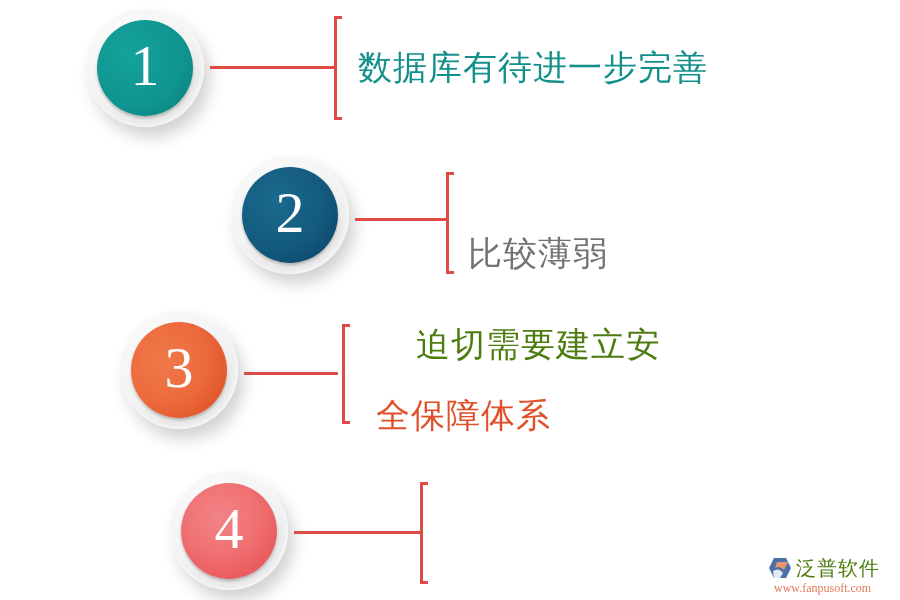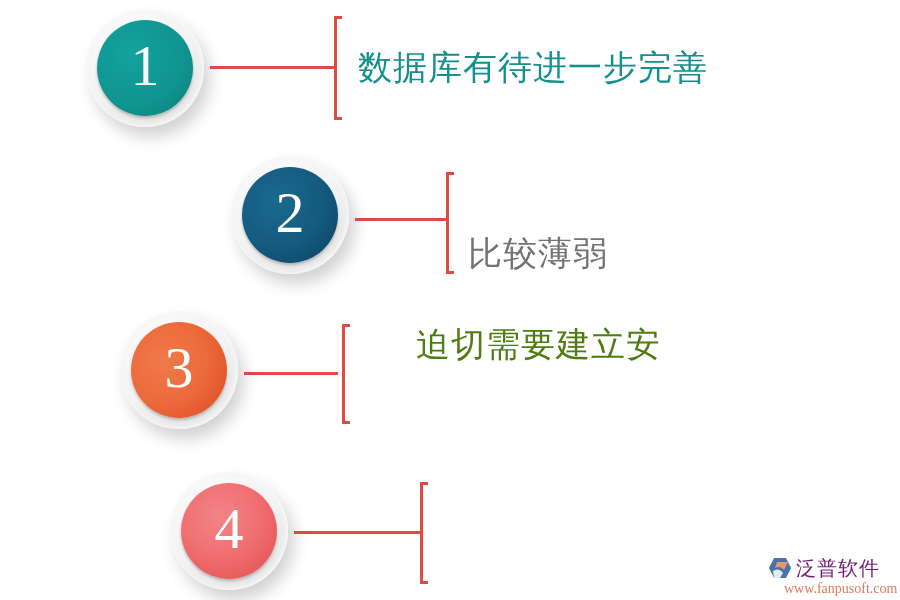--- a/index.html
+++ b/index.html
@@ -88,30 +88,30 @@
       top: 2px;
       width: 24px;
       height: 22px;
     }
     .logo-name {
       position: absolute;
       left: 28px;
       top: 0;
       font-family: Liberation Sans, sans-serif;
       font-size: 20px;
-      color: #701a75;
+      color: #4d7c0f;
       letter-spacing: 1px;
       white-space: nowrap;
     }
     .logo-url {
       position: absolute;
-      left: 16px;
+      left: 6px;
       top: 26px;
       font-family: "Liberation Serif", serif;
-      font-size: 14px;
+      font-size: 12px;
       color: #e07a5a;
       white-space: nowrap;
     }
   </style>
 </head>
 <body>
 
 <div class="item">
   <div class="ring" style="left:86px; top:9px;">
     <div class="disc" style="background: radial-gradient(circle at 35% 35%, #14a29d 0%, #0f9490 60%, #0b7c79 100%);">
@@ -136,20 +136,21 @@
 
 <div class="item">
   <div class="ring" style="left:120px; top:311px;">
     <div class="disc" style="background: radial-gradient(circle at 35% 40%, #f07a4a 0%, #ec6a3c 50%, #d9481d 100%);">
       <span class="num">3</span>
     </div>
   </div>
   <div class="line" style="left:244px; top:372px; width:94px;"></div>
   <div class="bracket" style="left:342px; top:324px; height:100px;"></div>
   <div class="text" style="left:376px; top:327px; color:#4d7c0f;margin-left:40px;">迫切需要建立安</div>
+  <div class="text" style="left:376px; top:398px; color:#e0502a;">全保障体系</div>
 </div>
 
 <div class="item">
   <div class="ring" style="left:170px; top:472px;">
     <div class="disc" style="background: radial-gradient(circle at 40% 35%, #f28486 0%, #f07072 45%, #e44a4c 100%);">
       <span class="num">4</span>
     </div>
   </div>
   <div class="line" style="left:294px; top:531px; width:126px;"></div>
   <div class="bracket" style="left:420px; top:482px; height:102px;"></div>

